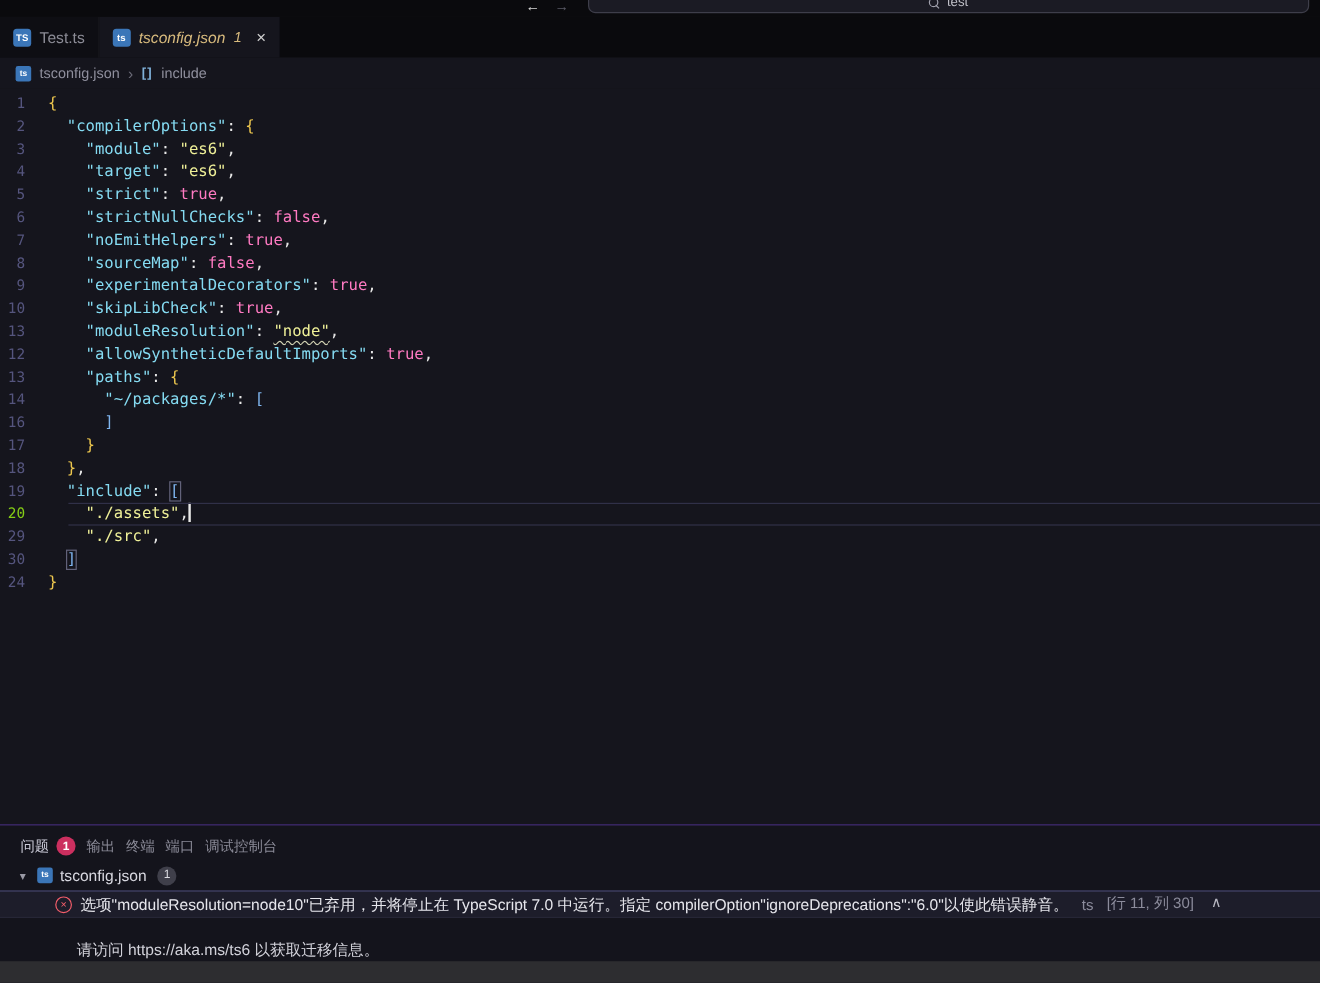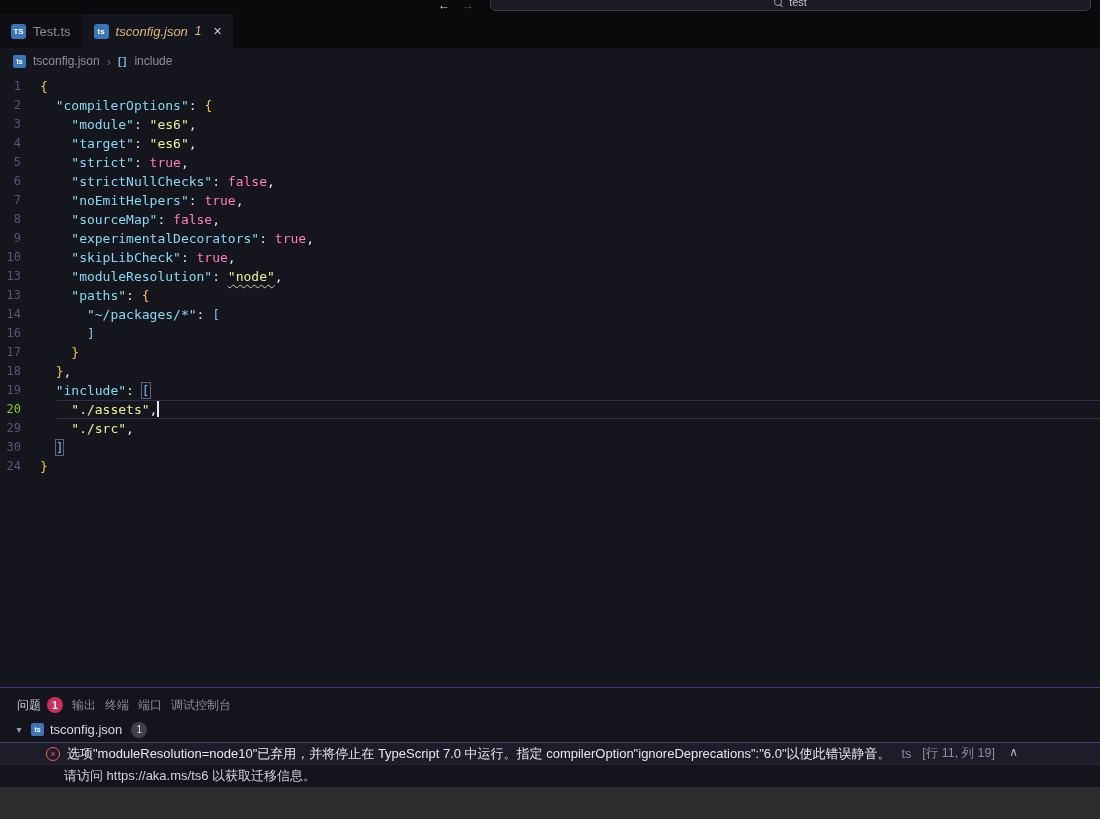--- a/index.html
+++ b/index.html
@@ -81,21 +81,21 @@
 
   .problem-row {
     position:relative; display:flex; align-items:center; gap:7px; height:23px; padding-left:46px;
     font-size:13px; color:#e6e6ec; background:#1d1d2a;
     border-top:1px solid #45456b; border-bottom:1px solid #262636; flex:none;
   }
   .err-ico { flex:none; width:14px; height:14px; border-radius:50%; border:1.2px solid #f25d6a; color:#f25d6a; font-size:9px; display:flex; align-items:center; justify-content:center; }
   .problem-msg { white-space:nowrap; overflow:hidden; }
   .problem-meta { color:#8c8c9c; margin-left:4px; font-size:12.5px; white-space:nowrap; }
   .collapse-ico { position:absolute; right:82px; top:2px; color:#b8b8c2; font-size:12px; }
-  .problem-detail { height:22px; display:flex; align-items:center; padding-left:64px; font-size:13px; color:#d2d2da; flex:none; }
+  .problem-detail { height:36px; display:flex; align-items:flex-end; padding-left:64px; font-size:13px; color:#d2d2da; flex:none; }
 
   .bottom-strip { height:34px; background:#2d2d30; flex:none; margin-top:auto; }
 </style>
 </head>
 <body>
 
 <div class="titlebar">
   <div class="nav-arrows">
     <span>←</span>
     <span class="nav-fwd">→</span>
@@ -132,20 +132,21 @@
     <div class="code-line"><span class="ln">2</span><span class="lc"><span class="pun">  </span><span class="key">"compilerOptions"</span><span class="pun">: </span><span class="b1">{</span></span></div>
     <div class="code-line"><span class="ln">3</span><span class="lc"><span class="pun">    </span><span class="key">"module"</span><span class="pun">: </span><span class="str">"es6"</span><span class="pun">,</span></span></div>
     <div class="code-line"><span class="ln">4</span><span class="lc"><span class="pun">    </span><span class="key">"target"</span><span class="pun">: </span><span class="str">"es6"</span><span class="pun">,</span></span></div>
     <div class="code-line"><span class="ln">5</span><span class="lc"><span class="pun">    </span><span class="key">"strict"</span><span class="pun">: </span><span class="bool">true</span><span class="pun">,</span></span></div>
     <div class="code-line"><span class="ln">6</span><span class="lc"><span class="pun">    </span><span class="key">"strictNullChecks"</span><span class="pun">: </span><span class="bool">false</span><span class="pun">,</span></span></div>
     <div class="code-line"><span class="ln">7</span><span class="lc"><span class="pun">    </span><span class="key">"noEmitHelpers"</span><span class="pun">: </span><span class="bool">true</span><span class="pun">,</span></span></div>
     <div class="code-line"><span class="ln">8</span><span class="lc"><span class="pun">    </span><span class="key">"sourceMap"</span><span class="pun">: </span><span class="bool">false</span><span class="pun">,</span></span></div>
     <div class="code-line"><span class="ln">9</span><span class="lc"><span class="pun">    </span><span class="key">"experimentalDecorators"</span><span class="pun">: </span><span class="bool">true</span><span class="pun">,</span></span></div>
     <div class="code-line"><span class="ln">10</span><span class="lc"><span class="pun">    </span><span class="key">"skipLibCheck"</span><span class="pun">: </span><span class="bool">true</span><span class="pun">,</span></span></div>
     <div class="code-line"><span class="ln">13</span><span class="lc"><span class="pun">    </span><span class="key">"moduleResolution"</span><span class="pun">: </span><span class="str sq">"node"</span><span class="pun">,</span></span></div>
+    <div class="code-line"><span class="ln">12</span><span class="lc"><span class="pun">    </span><span class="key">"allowSyntheticDefaultImports"</span><span class="pun">: </span><span class="bool">true</span><span class="pun">,</span></span></div>
     <div class="code-line"><span class="ln">13</span><span class="lc"><span class="pun">    </span><span class="key">"paths"</span><span class="pun">: </span><span class="b1">{</span></span></div>
     <div class="code-line"><span class="ln">14</span><span class="lc"><span class="pun">      </span><span class="key">"~/packages/*"</span><span class="pun">: </span><span class="b3">[</span></span></div>
     <div class="code-line"><span class="ln">16</span><span class="lc"><span class="pun">      </span><span class="b3">]</span></span></div>
     <div class="code-line"><span class="ln">17</span><span class="lc"><span class="pun">    </span><span class="b1">}</span></span></div>
     <div class="code-line"><span class="ln">18</span><span class="lc"><span class="pun">  </span><span class="b1">}</span><span class="pun">,</span></span></div>
     <div class="code-line"><span class="ln">19</span><span class="lc"><span class="pun">  </span><span class="key">"include"</span><span class="pun">: </span><span class="b3 bm">[</span></span></div>
     <div class="code-line active"><span class="ln">20</span><span class="lc"><span class="pun">    </span><span class="str">"./assets"</span><span class="pun">,</span><span class="cursor"></span></span></div>
     <div class="code-line"><span class="ln">29</span><span class="lc"><span class="pun">    </span><span class="str">"./src"</span><span class="pun">,</span></span></div>
     <div class="code-line"><span class="ln">30</span><span class="lc"><span class="pun">  </span><span class="b3 bm">]</span></span></div>
     <div class="code-line"><span class="ln">24</span><span class="lc"><span class="b1">}</span></span></div>
@@ -177,21 +178,21 @@
     <span class="chev">▾</span>
     <span class="file-ico bc-ico">ts</span>
     <span>tsconfig.json</span>
     <span class="gbadge">1</span>
   </div>
 
   <div class="problem-row">
     <span class="err-ico">×</span>
     <span class="problem-msg">选项"moduleResolution=node10"已弃用，并将停止在 TypeScript 7.0 中运行。指定 compilerOption"ignoreDeprecations":"6.0"以使此错误静音。</span>
     <span class="problem-meta">ts</span>
-    <span class="problem-meta">[行 11, 列 19]</span>
+    <span class="problem-meta">[行 11, 列 30]</span>
     <span class="collapse-ico">∧</span>
   </div>
 
   <div class="problem-detail">
     <span>请访问 https://aka.ms/ts6 以获取迁移信息。</span>
   </div>
 
   <div class="bottom-strip"></div>
 </div>
 

